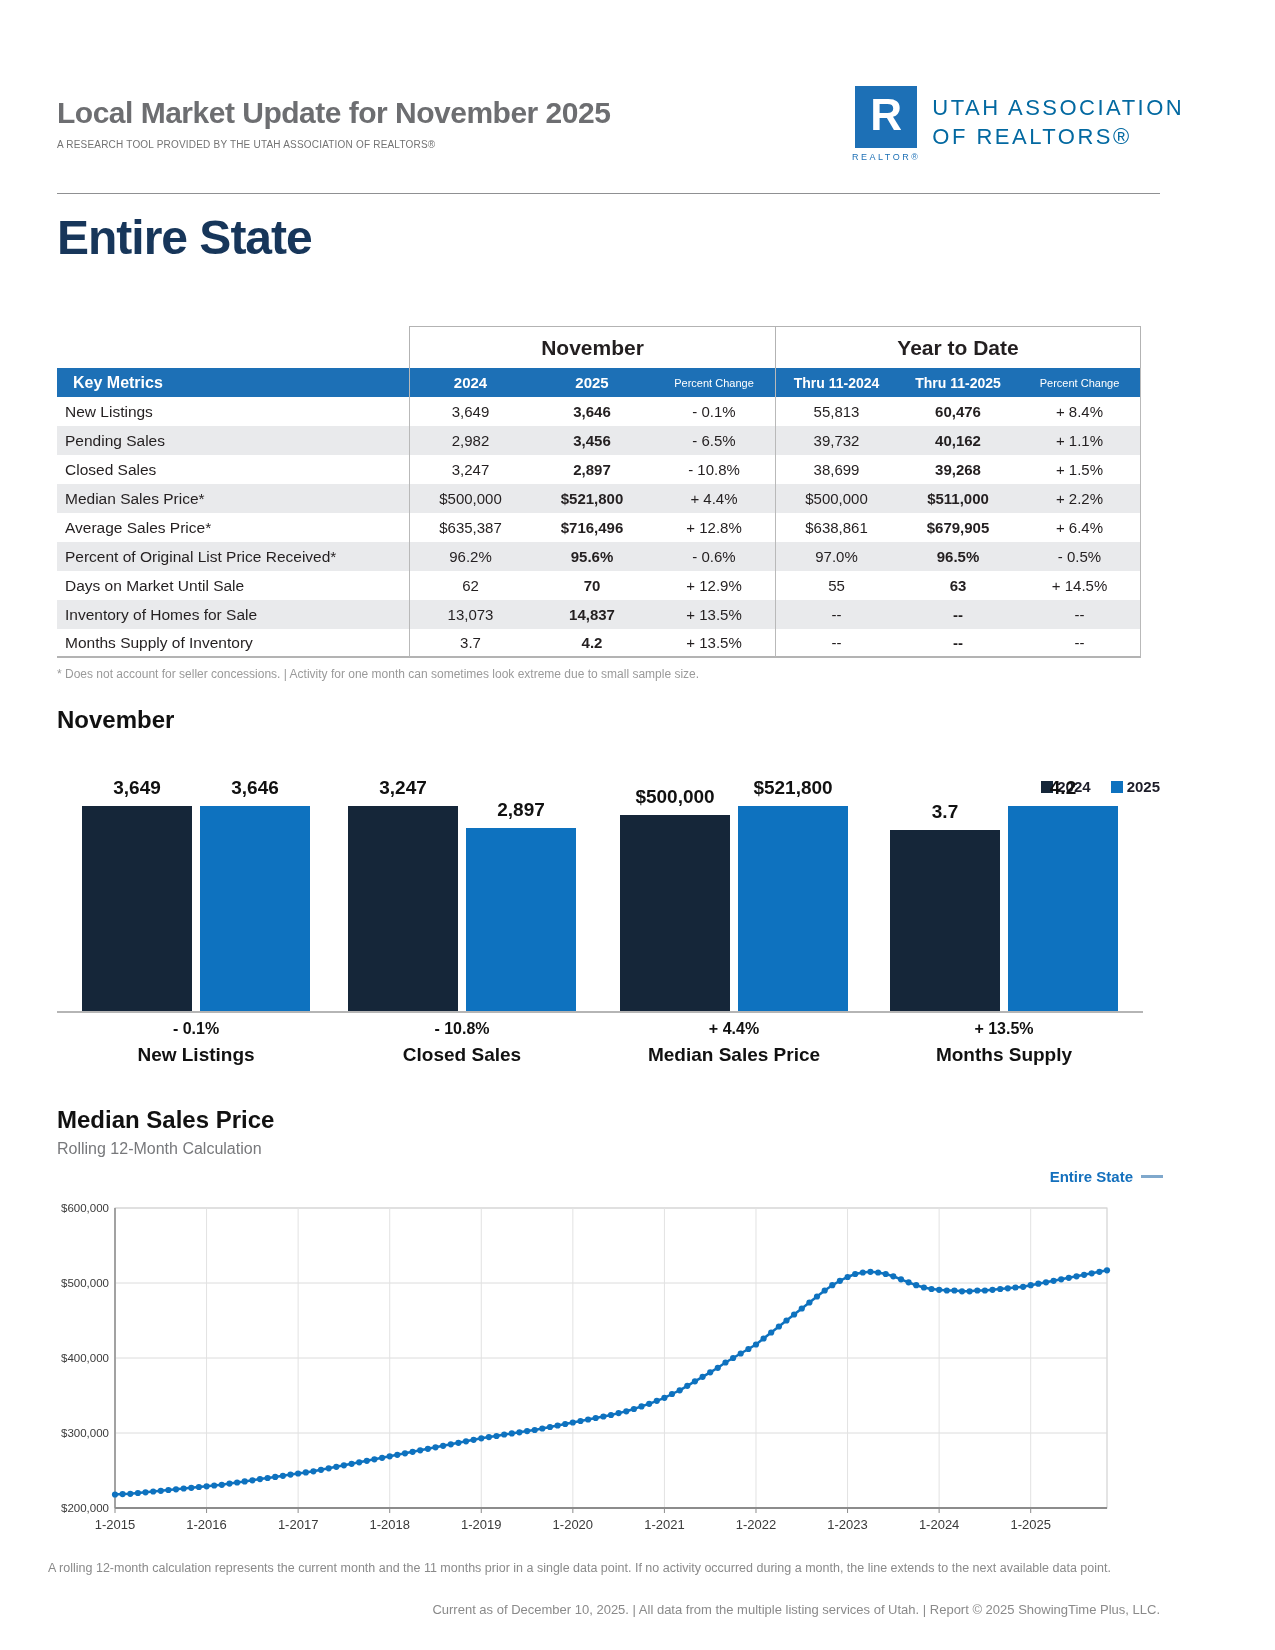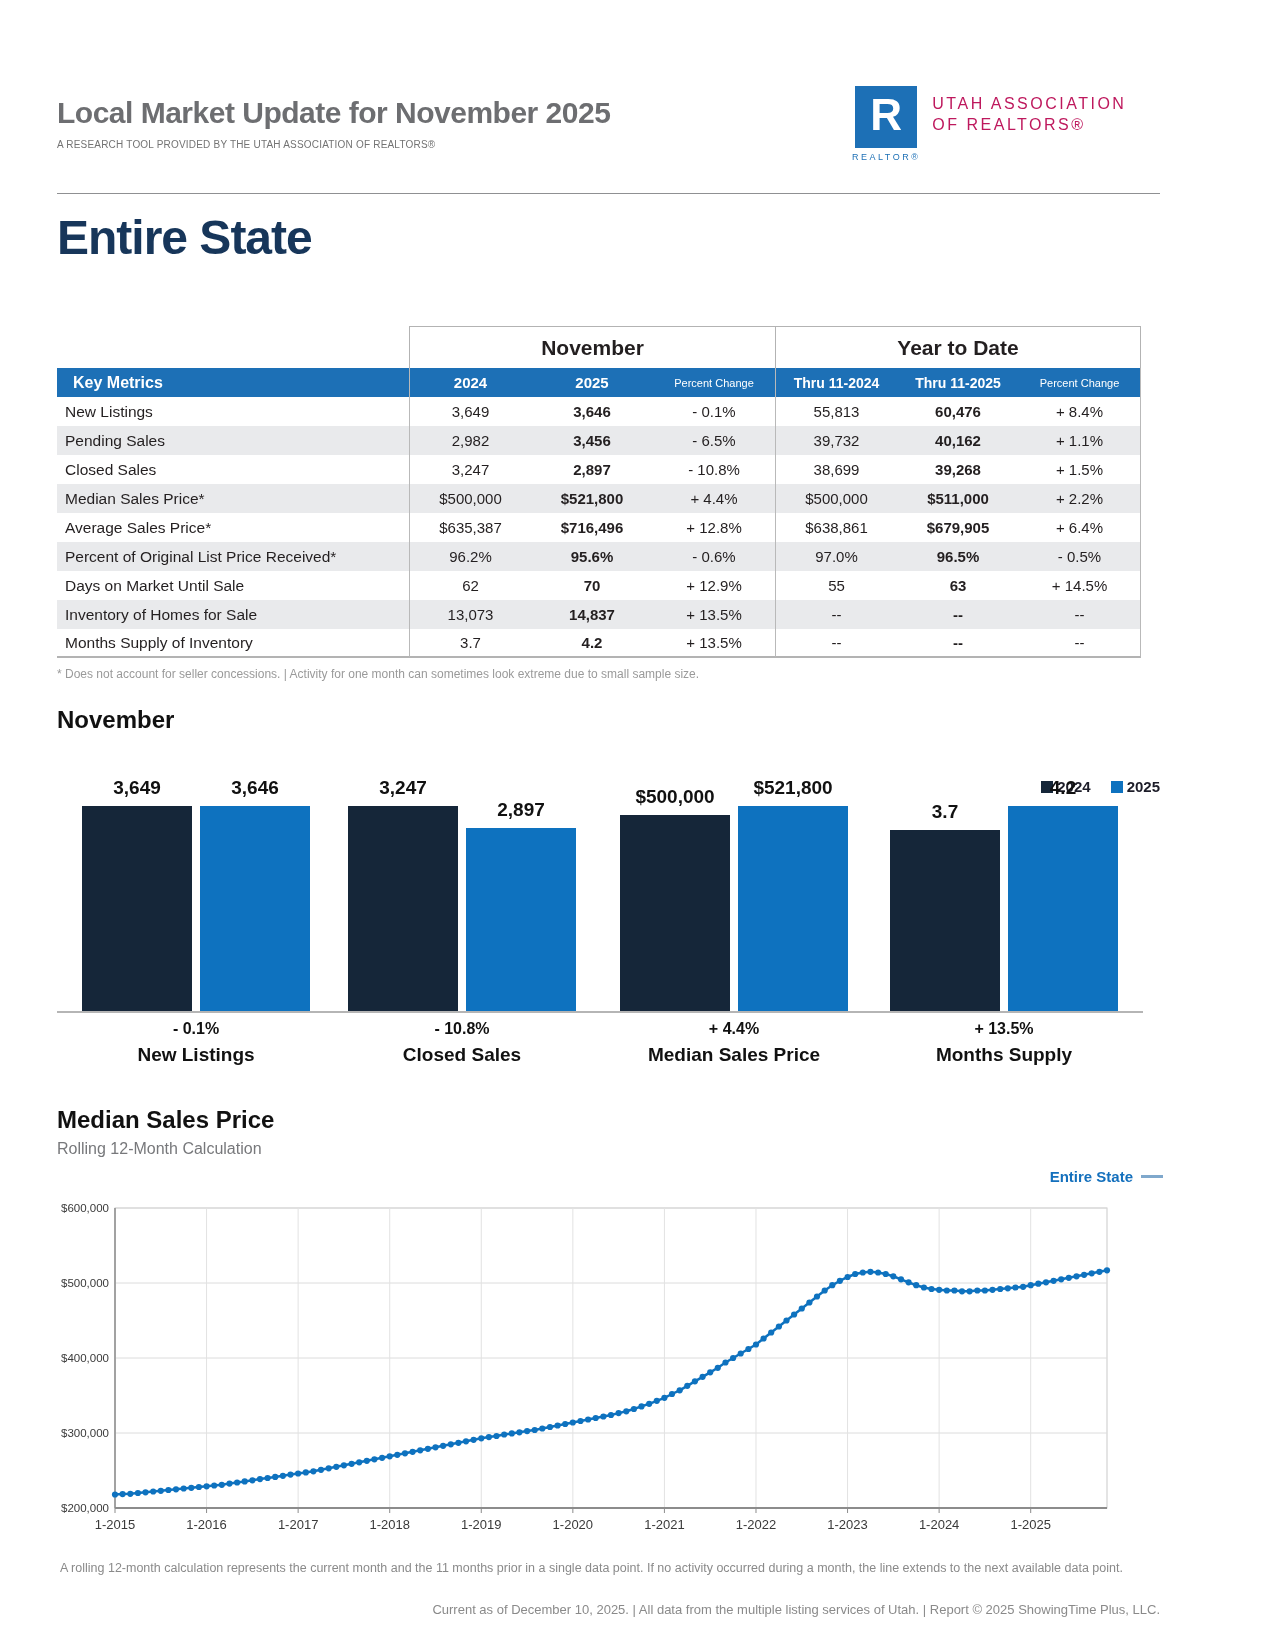--- a/index.html
+++ b/index.html
@@ -10,21 +10,21 @@
   
   .doc-header { position:absolute; left:57px; top:80px; }
   .doc-title { font-size:30px; font-weight:bold; color:#6d6e71; letter-spacing:-0.5px; }
   .doc-subtitle { font-size:10px; color:#737373; margin-top:9px; letter-spacing:0.2px; }
 
   .logo { position:absolute; left:852px; top:70px; display:flex; gap:12px; }
   .logo-left { display:flex; flex-direction:column; align-items:center; }
   .logo-box { width:62px; height:62px; background:#1d70b6; display:flex; align-items:center; justify-content:center; }
   .logo-r { color:#fff; font-size:44px; font-weight:bold; line-height:1; transform:translateY(-2px); }
   .logo-realtor { font-size:9px; color:#1d70b6; letter-spacing:2.5px; margin-top:4px; }
-  .logo-text { color:#be185d; font-size:16px; letter-spacing:2.5px; line-height:1.3; padding-top:8px; white-space:nowrap; }
+  .logo-text { color:#0369a1; font-size:22px; letter-spacing:2.5px; line-height:1.3; padding-top:8px; white-space:nowrap; }
 
   .rule { position:absolute; left:57px; width:1103px; top:177px; border-top:1px solid #8f9092; }
 
   .region-title { position:absolute; left:57px; top:194px; font-size:48px; font-weight:bold; color:#17365a; letter-spacing:-1px; }
 
   
   .mtable { position:absolute; left:57px; top:310px; width:1084px; display:grid;
             grid-template-columns:352px 122px 122px 122px 122px 122px 122px; }
   .cell { min-height:29px; display:flex; align-items:center; justify-content:center;
           font-size:15px; background:#fff; }
@@ -62,21 +62,21 @@
   .bar-pct { position:absolute; width:230px; text-align:center; font-size:16px; font-weight:bold; color:#111; }
   .bar-cat { position:absolute; width:260px; text-align:center; font-size:19px; font-weight:bold; color:#111; }
 
   
   .line-title { position:absolute; left:57px; top:1090px; font-size:24px; font-weight:bold; color:#111; }
   .line-subtitle { position:absolute; left:57px; top:1124px; font-size:16px; color:#77787b; }
   .line-legend { position:absolute; top:1152px; right:112px; font-size:15px; font-weight:bold; color:#1470bd;
                  display:flex; align-items:center; gap:8px; }
   .line-legend .dash { display:inline-block; width:22px; height:3px; background:#7fa8cc; }
   #linechart { position:absolute; left:57px; top:1178px; }
-  .chart-footnote { position:absolute; left:60px; top:1545px; font-size:12.5px; color:#8a8a8a; }
+  .chart-footnote { position:absolute; left:48px; top:1545px; font-size:12.5px; color:#8a8a8a; }
 
   
   .page-footer { position:absolute; top:1586px; right:115px; font-size:13px; color:#8a8a8a; text-align:right; }
   .bottom-bar { position:absolute; left:0; top:1634px; width:1275px; height:16px; background:#1d70b6; }
 </style>
 </head>
 <body>
 
 <div id="page">
 

